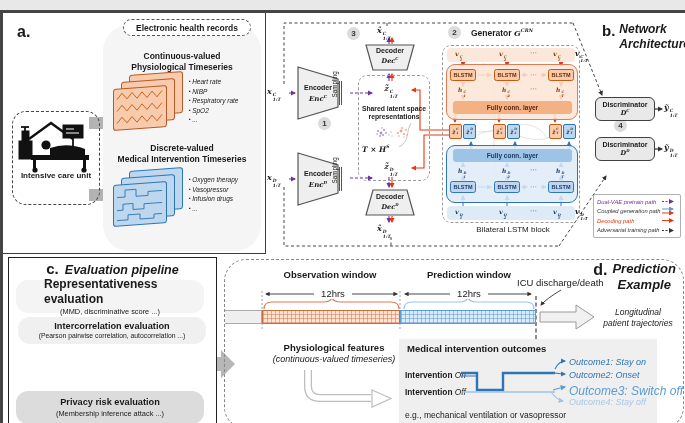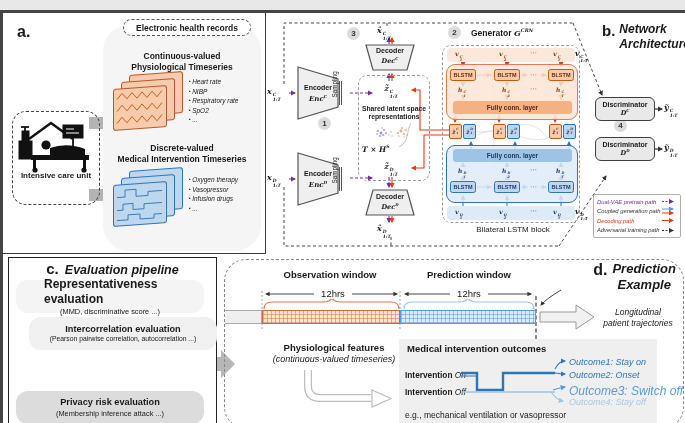--- a/index.html
+++ b/index.html
@@ -558,21 +558,21 @@
 
   <div class="abs" style="left:5px;top:244px;width:209px;height:174px;border:1.5px solid #222;background:#fff;"></div>
   <div class="abs" style="left:5px;top:247px;width:209px;display:flex;justify-content:center;gap:6px;align-items:baseline;">
     <span class="b" style="font-size:15px;">c.</span>
     <span class="b i" style="font-size:12.5px;">Evaluation pipeline</span>
   </div>
   <div class="abs grayrow" style="left:13px;top:267px;width:188px;height:33px;background:#F4F4F4;">
     <span class="b" style="font-size:12px;padding-left:28px;">Representativeness evaluation</span>
     <span style="font-size:7.4px;">(MMD, discriminative score ...)</span>
   </div>
-  <div class="abs grayrow" style="left:26px;top:304px;width:188px;height:33px;background:#F0F0F0;">
+  <div class="abs grayrow" style="left:15px;top:304px;width:188px;height:27px;background:#F0F0F0;">
     <span class="b" style="font-size:9.2px;">Intercorrelation evaluation</span>
     <span style="font-size:6.8px;">(Pearson pairwise correlation, autocorrelation ...)</span>
   </div>
   <div class="abs grayrow" style="left:13px;top:378px;width:188px;height:33px;background:#DCDCDC;">
     <span class="b" style="font-size:9.2px;">Privacy risk evaluation</span>
     <span style="font-size:7.4px;">(Membership inference attack ...)</span>
   </div>
 
   <div class="abs" style="left:221px;top:246px;width:460px;height:170px;border:1.4px dashed #888;border-radius:22px;"></div>
   <div class="abs" style="left:565px;top:248px;width:108px;display:flex;gap:5px;justify-content:flex-end;">
@@ -580,20 +580,21 @@
     <span class="b i c" style="font-size:13px;line-height:1.25;">
       <span>Prediction</span><br>
       <span>Example</span>
     </span>
   </div>
 
   <div class="abs b c" style="left:262px;top:256px;width:130px;font-size:9.5px;">Observation window</div>
   <div class="abs b c" style="left:406px;top:256px;width:120px;font-size:9.5px;">Prediction window</div>
   <div class="abs c" style="left:311px;top:275px;width:38px;font-size:9.5px;background:#fff;">12hrs</div>
   <div class="abs c" style="left:447px;top:275px;width:38px;font-size:9.5px;background:#fff;">12hrs</div>
+  <div class="abs" style="left:514px;top:264px;width:120px;font-size:9.5px;">ICU discharge/death</div>
 
   <div class="abs" style="left:222px;top:297px;width:37px;height:14px;background:#EFEFEF;border:1px solid #aaa;border-left:none;"></div>
   <div class="abs hatch-o" style="left:259px;top:297px;width:138px;height:14px;"></div>
   <div class="abs hatch-b" style="left:397px;top:297px;width:136px;height:14px;"></div>
 
   <div class="abs i c" style="left:591px;top:294px;width:88px;font-size:8.5px;line-height:1.3;">
     <span>Longitudinal</span><br>
     <span>patient trajectories</span>
   </div>
 

